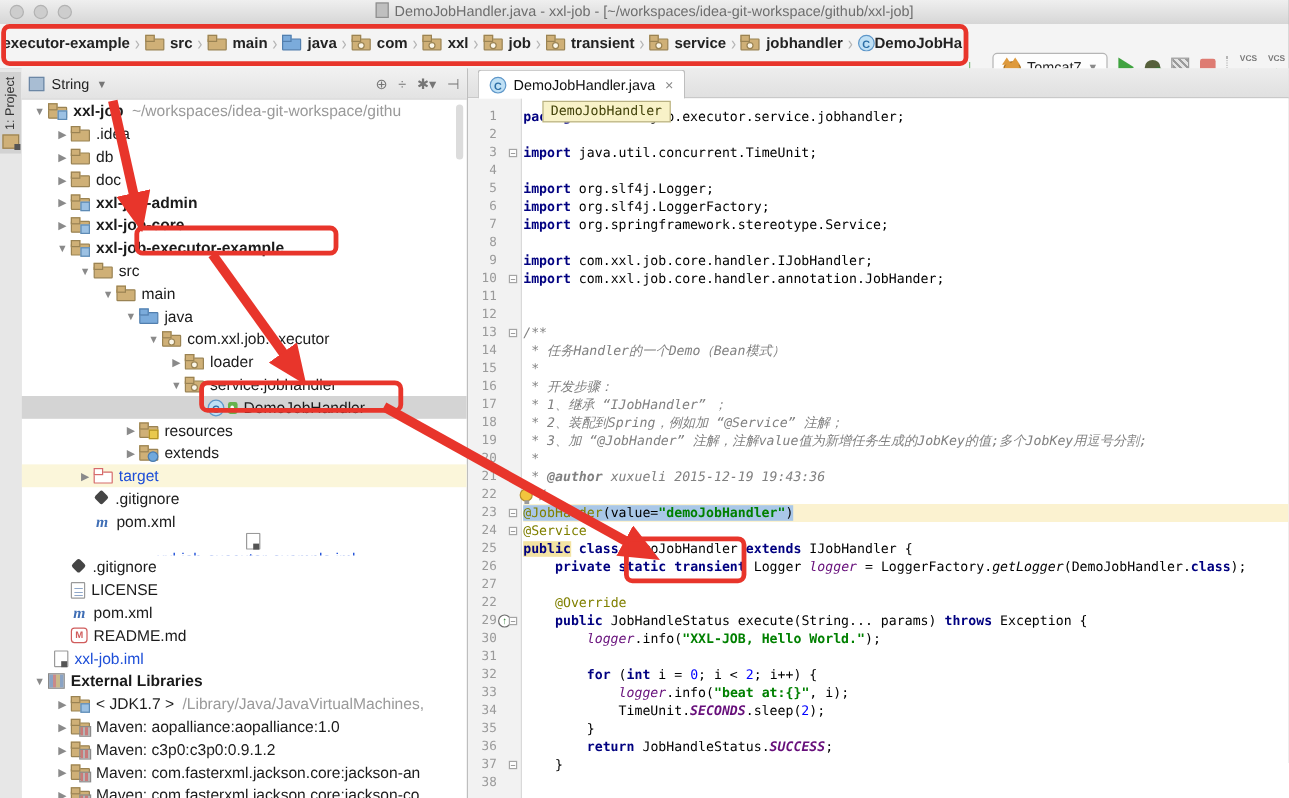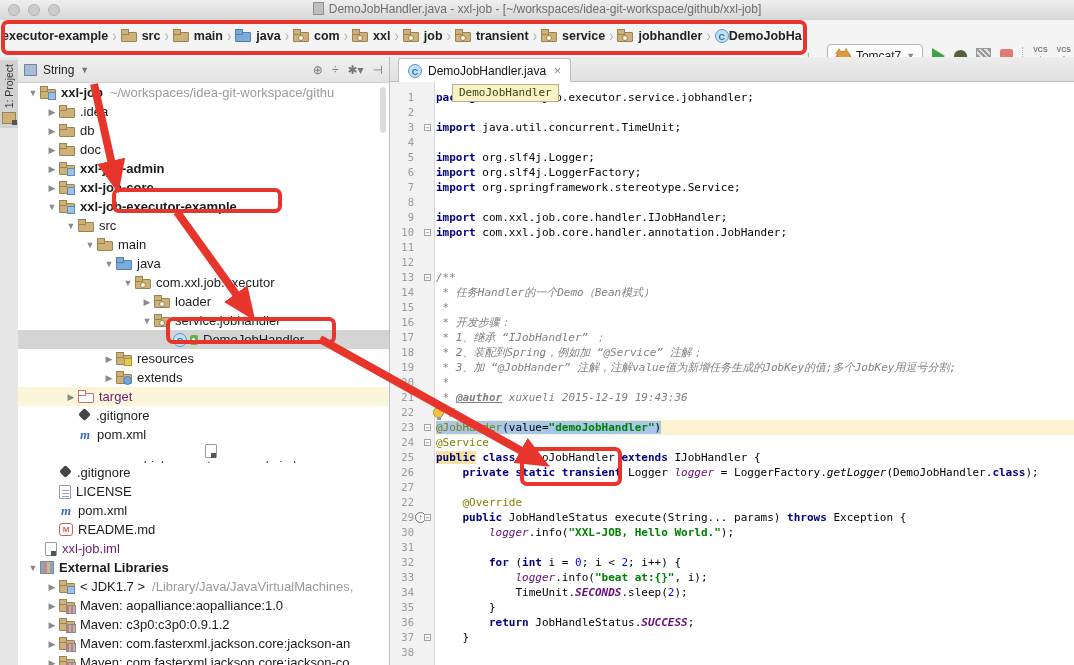--- a/index.html
+++ b/index.html
@@ -45,21 +45,21 @@
   .phead .ptitle{font-size:12px;color:#222;}
   .phead .pcaret{font-size:9px;color:#777;margin-left:6px;}
   .phead .hsp{flex:1;}
   .phbtn{color:#767676;font-size:12px;margin-left:9px;cursor:default;}
   .tree{position:absolute;left:0;right:0;top:26px;bottom:0;overflow:hidden;font-size:13px;}
   .trow{height:19px;display:flex;align-items:center;white-space:nowrap;overflow:hidden;color:#1B1B1B;}
   .trow.sel{background:#D4D4D4;}
   .trow.hl{background:#FBF6DA;}
   .arr{width:14px;flex:none;color:#8A8A8A;font-size:9px;text-align:center;}
   .lblb{font-weight:bold;}
-  .lblg{color:#701a75;}
+  .lblg{color:#1d4ed8;}
   .tpath{color:#9A9A9A;margin-left:7px;}
   .tree-scroll{position:absolute;right:3px;top:30px;width:6px;height:46px;background:#DCDCDC;border-radius:3px;}
   
   .tico{position:relative;display:inline-block;width:16px;height:13px;margin-right:5px;flex:none;}
   .fold::before{content:"";position:absolute;left:0;top:3px;width:14px;height:8px;background:#CFB077;border:1px solid #9A8353;border-radius:1px;}
   .fold::after{content:"";position:absolute;left:0;top:0;width:6px;height:4px;background:#CFB077;border:1px solid #9A8353;}
   .blue::before,.blue::after{background:#7BABDB;border-color:#527FAE;}
   .excl::before,.excl::after{background:#FFF;border-color:#D66A6A;}
   .dotb{position:absolute;left:5px;top:6px;width:4px;height:4px;border-radius:50%;background:#FBF7EA;border:1px solid #9A8353;z-index:2;}
   .modb{position:absolute;right:0px;bottom:-1px;width:6px;height:6px;background:#9CC1E3;border:1px solid #5E8BB5;z-index:2;}
@@ -100,21 +100,21 @@
     font:7px/6px "DejaVu Sans Mono",monospace;color:#777;text-align:center;box-sizing:border-box;z-index:2;}
   .ov{position:absolute;left:25px;top:2px;width:11px;height:11px;border:1px solid #6D6D6D;border-radius:50%;
     color:#2E7D32;font:bold 8px/10px "Liberation Sans",sans-serif;text-align:center;box-sizing:border-box;background:#fff;z-index:2;}
   .bulb{position:absolute;left:43px;width:11px;height:11px;border-radius:50%;background:#F2C53D;border:1px solid #B8912C;box-sizing:border-box;z-index:3;}
   .bulb::after{content:"";position:absolute;left:3px;bottom:-3px;width:4px;height:3px;background:#9a9a9a;}
   
   .k{color:#000080;font-weight:bold;}
   .khl{color:#000080;font-weight:bold;background:#F3E3A2;}
   .s{color:#008000;font-weight:bold;}
   .c{color:#808080;font-style:italic;}
-  .ca{color:#808080;font-style:italic;font-weight:bold;text-decoration:underline;}
+  .ca{color:#808080;font-style:italic;font-weight:bold;}
   .a{color:#808000;}
   .n2{color:#0000FF;}
   .fld{color:#660E7A;font-style:italic;}
   .sfld{color:#660E7A;font-style:italic;font-weight:bold;}
   .smi{font-style:italic;}
   .p{color:#000;}
   
   #overlay{position:absolute;left:0;top:0;width:1074px;height:665px;pointer-events:none;z-index:40;}
   .rbox{position:absolute;border:4px solid #E8352B;border-radius:7px;box-sizing:border-box;pointer-events:none;z-index:41;}
   

